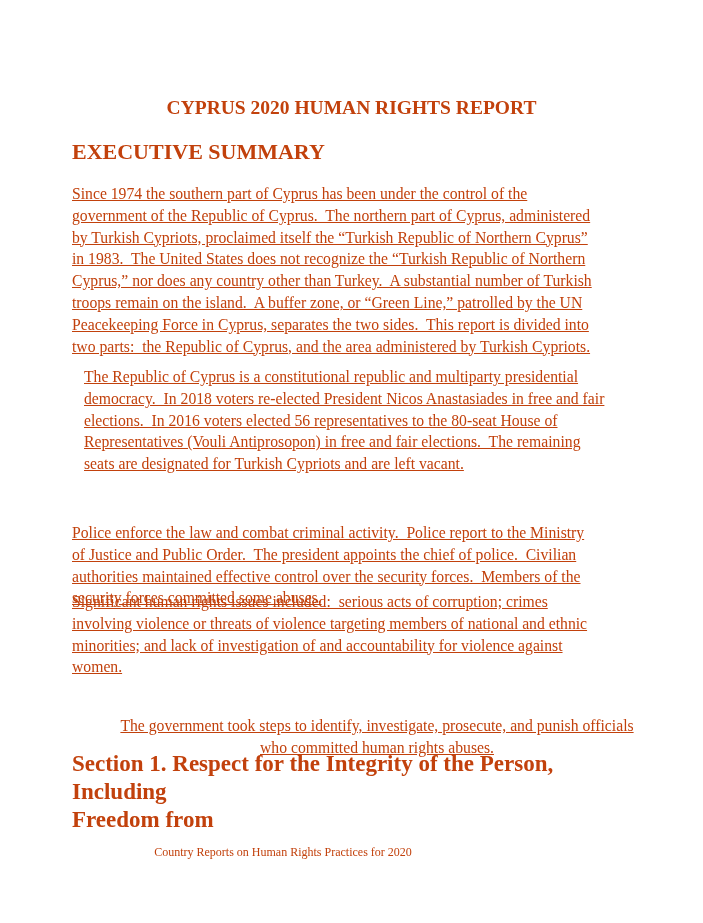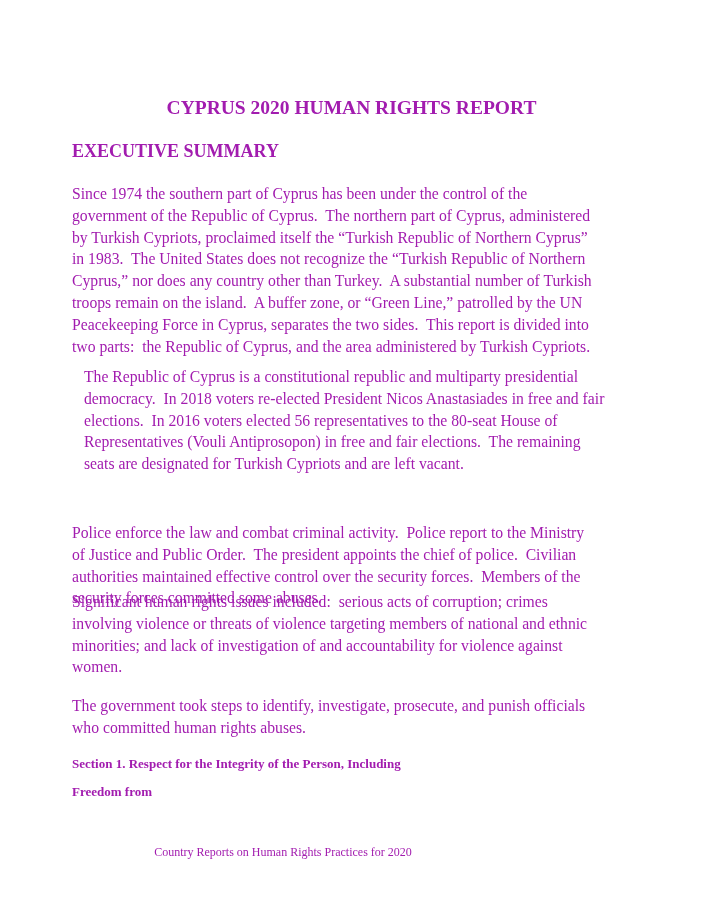--- a/index.html
+++ b/index.html
@@ -6,66 +6,67 @@
     margin: 0;
     padding: 0;
     background: #ffffff;
   }
   .page {
     position: relative;
     width: 703px;
     height: 923px;
     background: #ffffff;
     font-family: "Liberation Serif", serif;
-    color: #a21caf;
+    color: #c2410c;
     overflow: hidden;
   }
   .doc-title {
     position: absolute;
     top: 96px;
     left: 72px;
     width: 559px;
     margin: 0;
     text-align: center;
     font-size: 19.5px;
     font-weight: bold;
     line-height: 23px;
     white-space: pre-wrap;
   }
   .exec-heading {
     position: absolute;
     top: 140px;
     left: 72px;
     margin: 0;
-    font-size: 18px;
+    font-size: 22px;
     font-weight: bold;
     line-height: 23px;
     white-space: pre-wrap;
   }
   .para {
     position: absolute;
     left: 72px;
     width: 610px;
     margin: 0;
     font-size: 15.7px;
     line-height: 21.8px;
     white-space: pre-wrap;
+    text-decoration: underline;
   }
   .p1 { top: 183px; }
   .p2 { top: 366px; margin-left: 12px; }
   .p3 { top: 522px; }
   .p4 { top: 591px; }
-  .p5 { top: 695px; }
+  .p5 { top: 715px; text-align: center; }
   .section-heading {
     position: absolute;
     top: 750px;
     left: 72px;
     width: 580px;
     margin: 0;
-    font-size: 13px;
+    font-size: 23px;
     font-weight: bold;
     line-height: 28px;
     white-space: pre-wrap;
   }
   .footer {
     position: absolute;
     top: 846px;
     left: 0;
     width: 566px;
     text-align: center;

